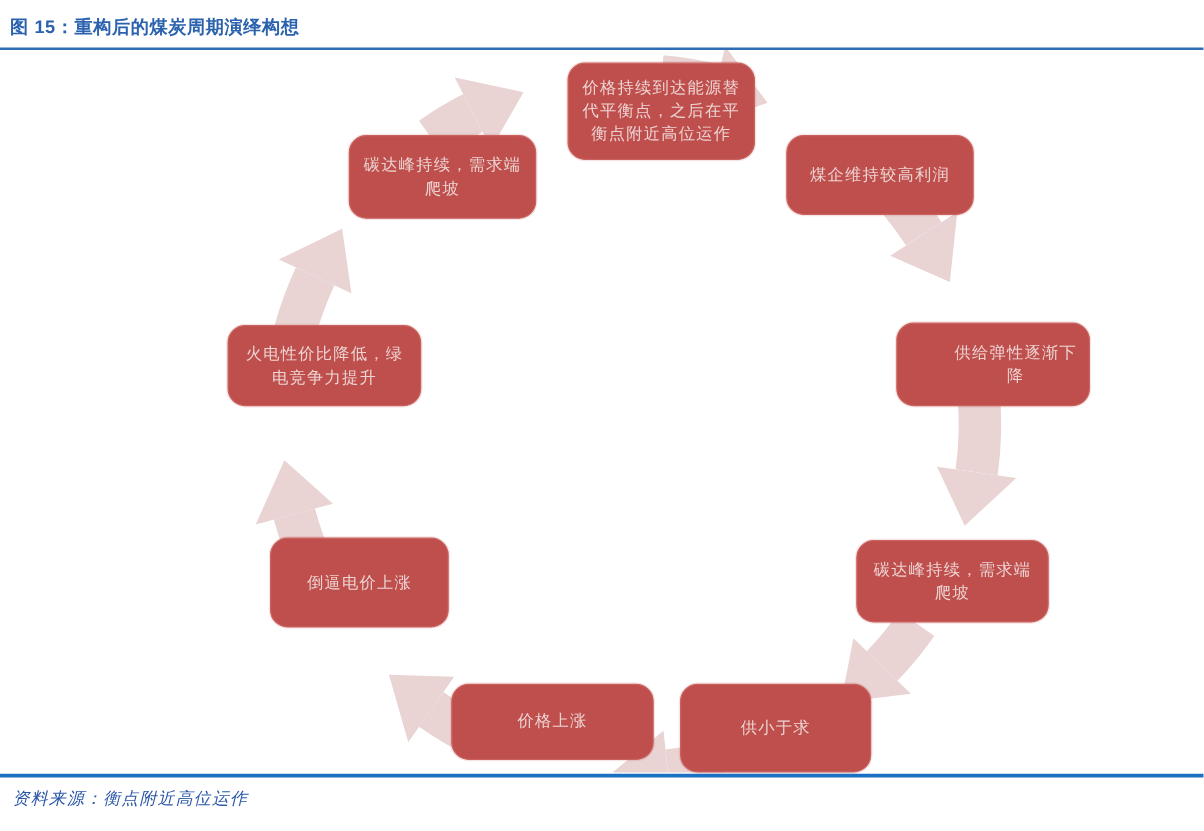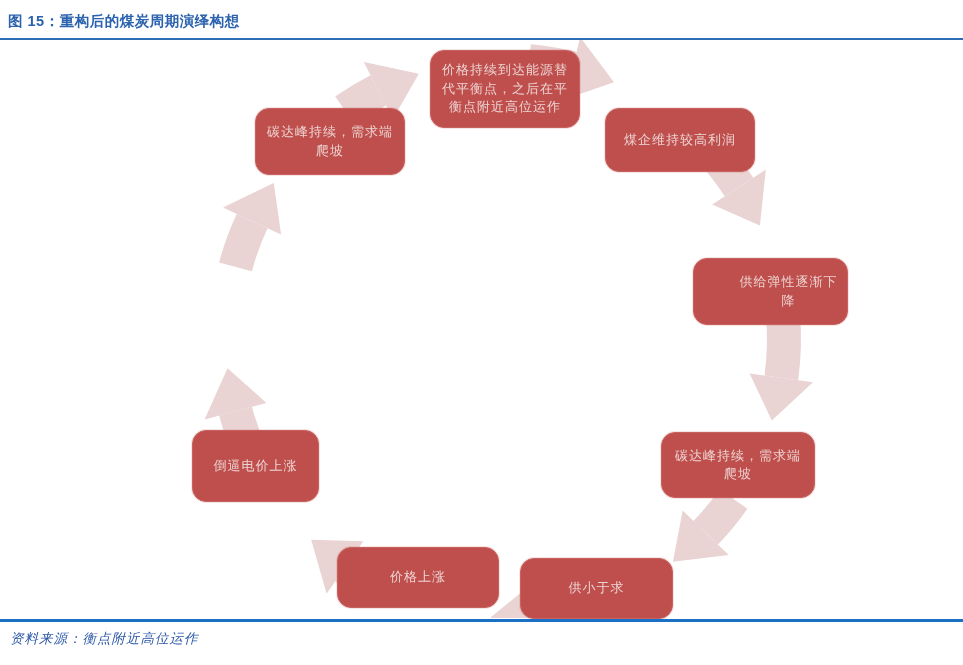--- a/index.html
+++ b/index.html
@@ -36,20 +36,21 @@
     border-radius:14px;
     color:#ecd4d2;
     font-size:13px;
     line-height:1.42;
     letter-spacing:1px;
     display:flex;align-items:center;justify-content:center;
     text-align:center;
     white-space:pre-line;
     padding:4px 8px;
     box-shadow:0 0 0 1px rgba(191,79,77,0.15);
+    margin-left:24px;
   }
   
   .fig-footer-rule{
     position:absolute;left:0;top:619px;width:963px;height:3px;
     background:#1a70c4;
   }
   .fig-source{
     position:absolute;left:10px;top:630px;
     font-family:"Liberation Serif","DejaVu Serif",serif;
     font-style:italic;
@@ -94,26 +95,28 @@
 代平衡点，之后在平
 衡点附近高位运作</div>
 
     <div class="node" style="left:605px;top:68px;width:150px;height:64px;">煤企维持较高利润</div>
 
     <div class="node" style="left:693px;top:218px;width:155px;height:67px;padding-left:44px;">供给弹性逐渐下降</div>
 
     <div class="node" style="left:661px;top:392px;width:154px;height:66px;">碳达峰持续，需求端
 爬坡</div>
 
-    <div class="node" style="left:520px;top:518px;width:153px;height:61px;">供小于求</div>
+    <div class="node" style="left:520px;top:507px;width:153px;height:71px;">供小于求</div>
 
     <div class="node" style="left:337px;top:507px;width:162px;height:61px;">价格上涨</div>
 
-    <div class="node" style="left:192px;top:390px;width:127px;height:72px;">倒逼电价上涨</div>
+    <div class="node" style="left:192px;top:390px;width:143px;height:72px;">倒逼电价上涨</div>
 
+    <div class="node" style="left:158px;top:220px;width:155px;height:65px;">火电性价比降低，绿
+电竞争力提升</div>
 
     <div class="node" style="left:255px;top:68px;width:150px;height:67px;">碳达峰持续，需求端
 爬坡</div>
   </div>
 
   <div class="fig-footer-rule"></div>
   <div class="fig-source">资料来源：衡点附近高位运作</div>
 
 </div>
 

